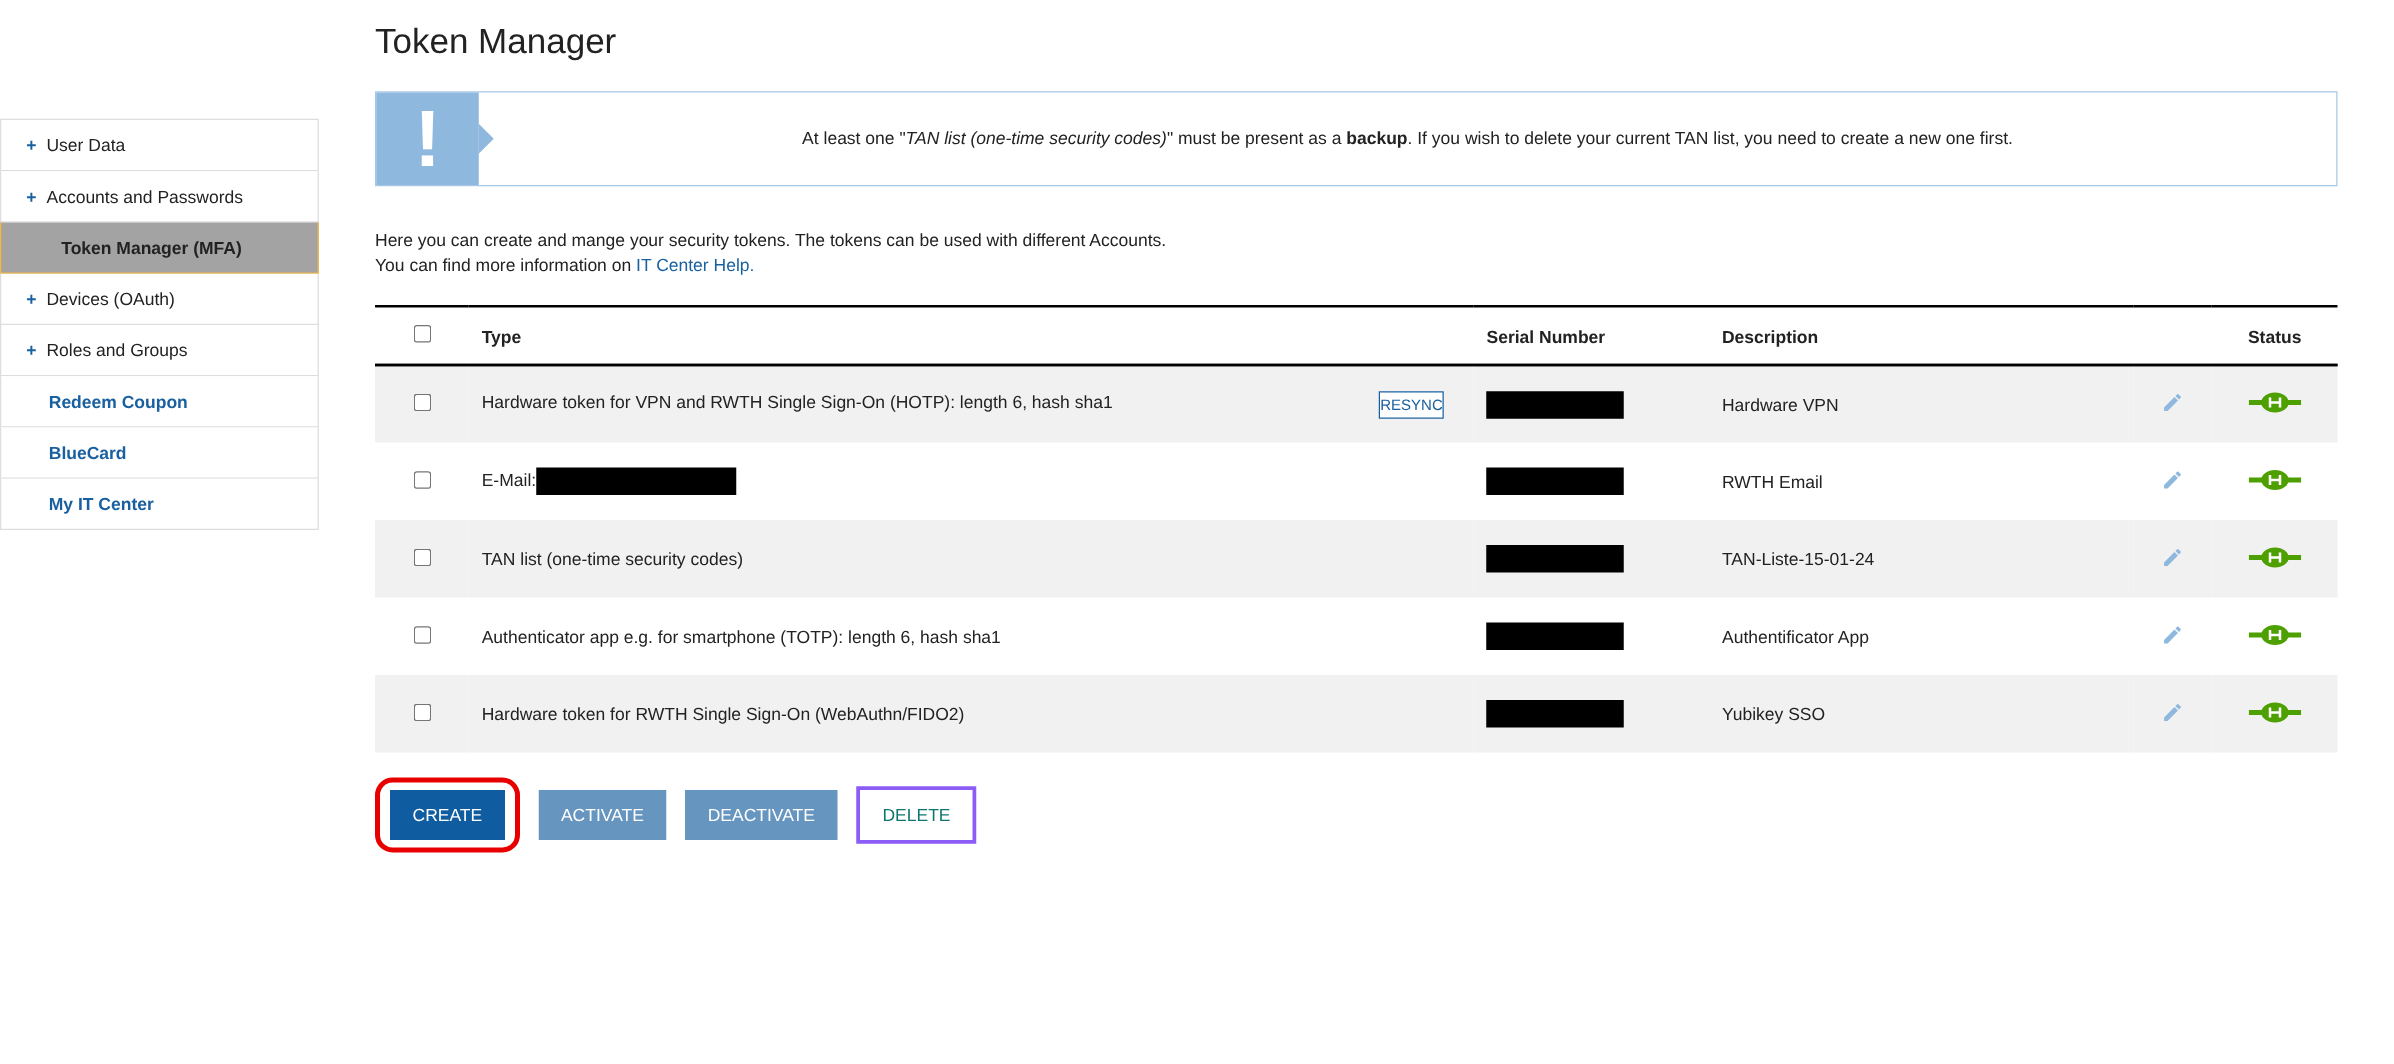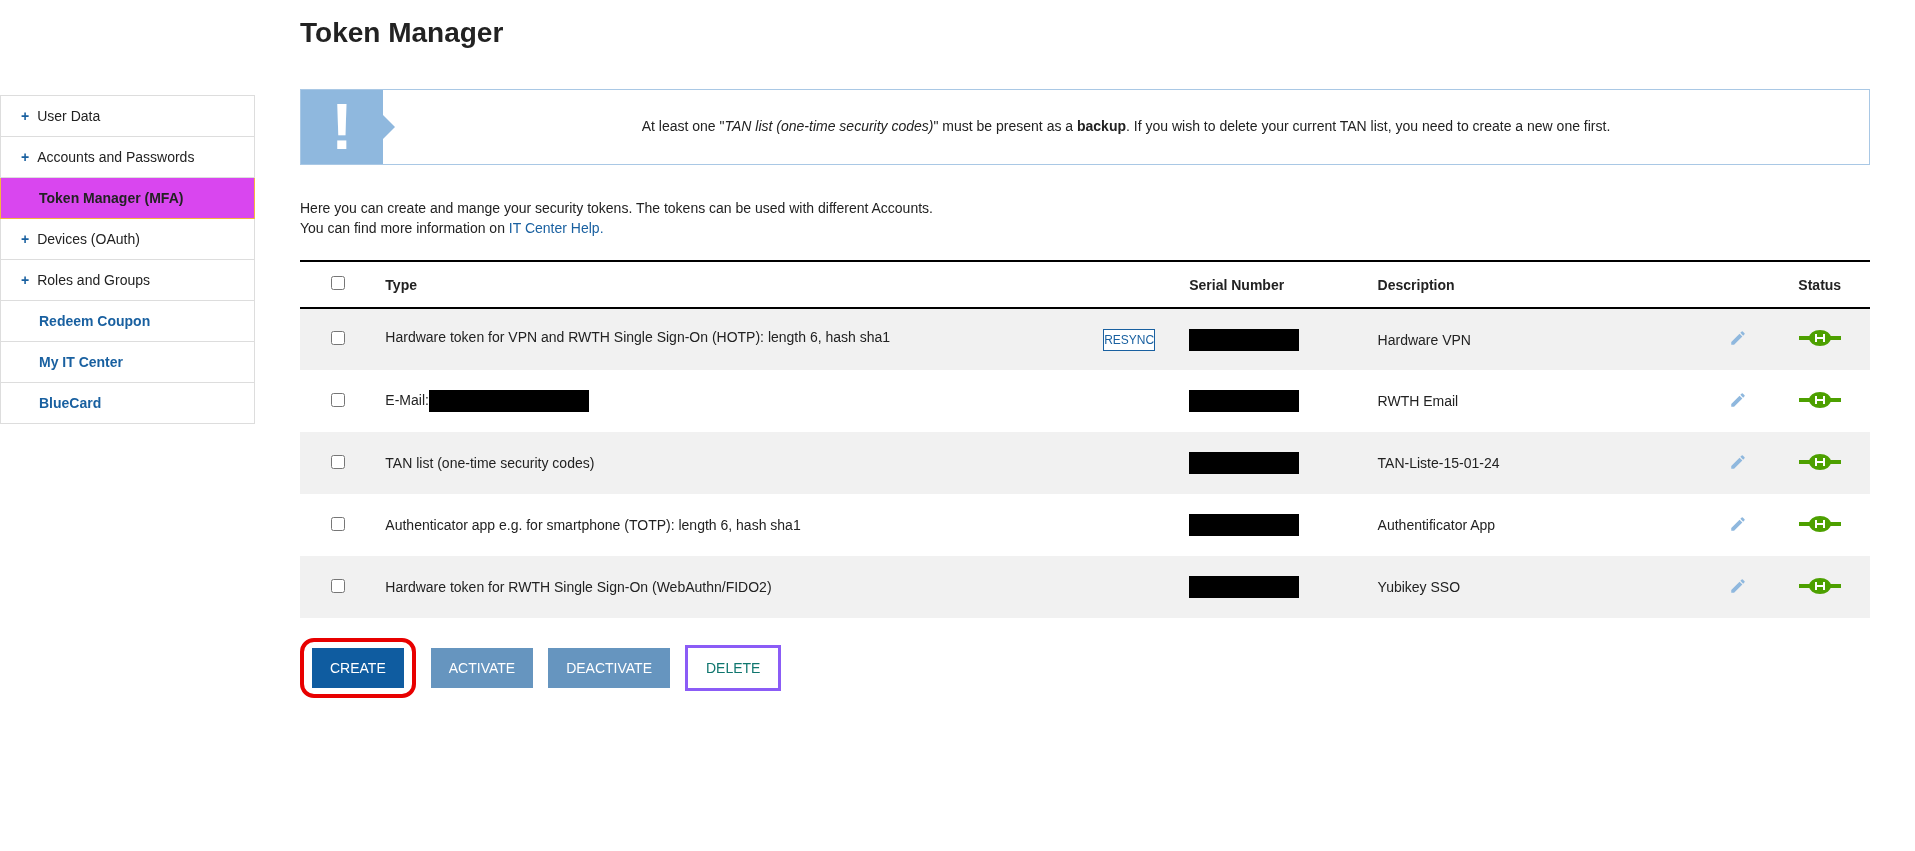--- a/index.html
+++ b/index.html
@@ -1,25 +1,25 @@
 <!DOCTYPE html>
 <html><head>
 <meta charset="utf-8">
 <style>
 * { box-sizing: border-box; margin: 0; padding: 0; }
 body { font-family: Arial, Helvetica, sans-serif; font-size: 14px; color: #222; background: #fff; }
 .container { display: flex; width: 1915px; }
 .sidebar { width: 255px; flex-shrink: 0; padding-top: 95px; }
 .sidebar-item { display: flex; align-items: center; padding: 12px 20px; border: 1px solid #ddd; border-top: none; cursor: pointer; background: #fff; }
 .sidebar-item:first-child { border-top: 1px solid #ddd; }
-.sidebar-item.active { background: #d946ef; font-weight: bold; padding-left: 38px; border-color: #f4b63f; }
+.sidebar-item.active { background: #a3a3a3; font-weight: bold; padding-left: 48px; border-color: #f4b63f; }
 .sidebar-item.link { color: #1960a0; font-weight: bold; padding-left: 38px; }
 .sidebar-plus { color: #1960a0; font-weight: bold; margin-right: 8px; }
 .main { flex: 1; padding: 15px 45px 30px 45px; }
-h1 { font-size: 28px; font-weight: bold; margin-bottom: 40px; margin-top: 2px; }
+h1 { font-size: 28px; font-weight: normal; margin-bottom: 24px; margin-top: 2px; }
 .notice { display: flex; border: 1px solid #a9c8e5; margin-bottom: 35px; }
 .notice-icon { width: 82px; background: #8fb8de; color: #fff; display: flex; align-items: center; justify-content: center; position: relative; }
 .notice-icon::after { content: ""; position: absolute; right: -12px; top: 50%; transform: translateY(-50%); border-top: 12px solid transparent; border-bottom: 12px solid transparent; border-left: 12px solid #8fb8de; }
 .notice-text { flex: 1; padding: 28px 40px; text-align: center; }
 .notice-text em { font-style: italic; }
 .notice-text strong { font-weight: bold; }
 .intro { margin-bottom: 4px; }
 .intro a { color: #1960a0; text-decoration: none; }
 table { width: 100%; border-collapse: collapse; margin-top: 24px; }
 thead tr { border-top: 2px solid #000; border-bottom: 2px solid #000; }
@@ -69,24 +69,24 @@
       <span>Devices (OAuth)</span>
     </div>
     <div class="sidebar-item">
       <span class="sidebar-plus">+</span>
       <span>Roles and Groups</span>
     </div>
     <div class="sidebar-item link">
       <span>Redeem Coupon</span>
     </div>
     <div class="sidebar-item link">
+      <span>BlueCard</span>
+    </div>
+    <div class="sidebar-item link">
       <span>My IT Center</span>
-    </div>
-    <div class="sidebar-item link">
-      <span>BlueCard</span>
     </div>
   </div>
 
   <div class="main">
     <h1>Token Manager</h1>
 
     <div class="notice">
       <div class="notice-icon">
         <span class="excl">!</span>
       </div>

